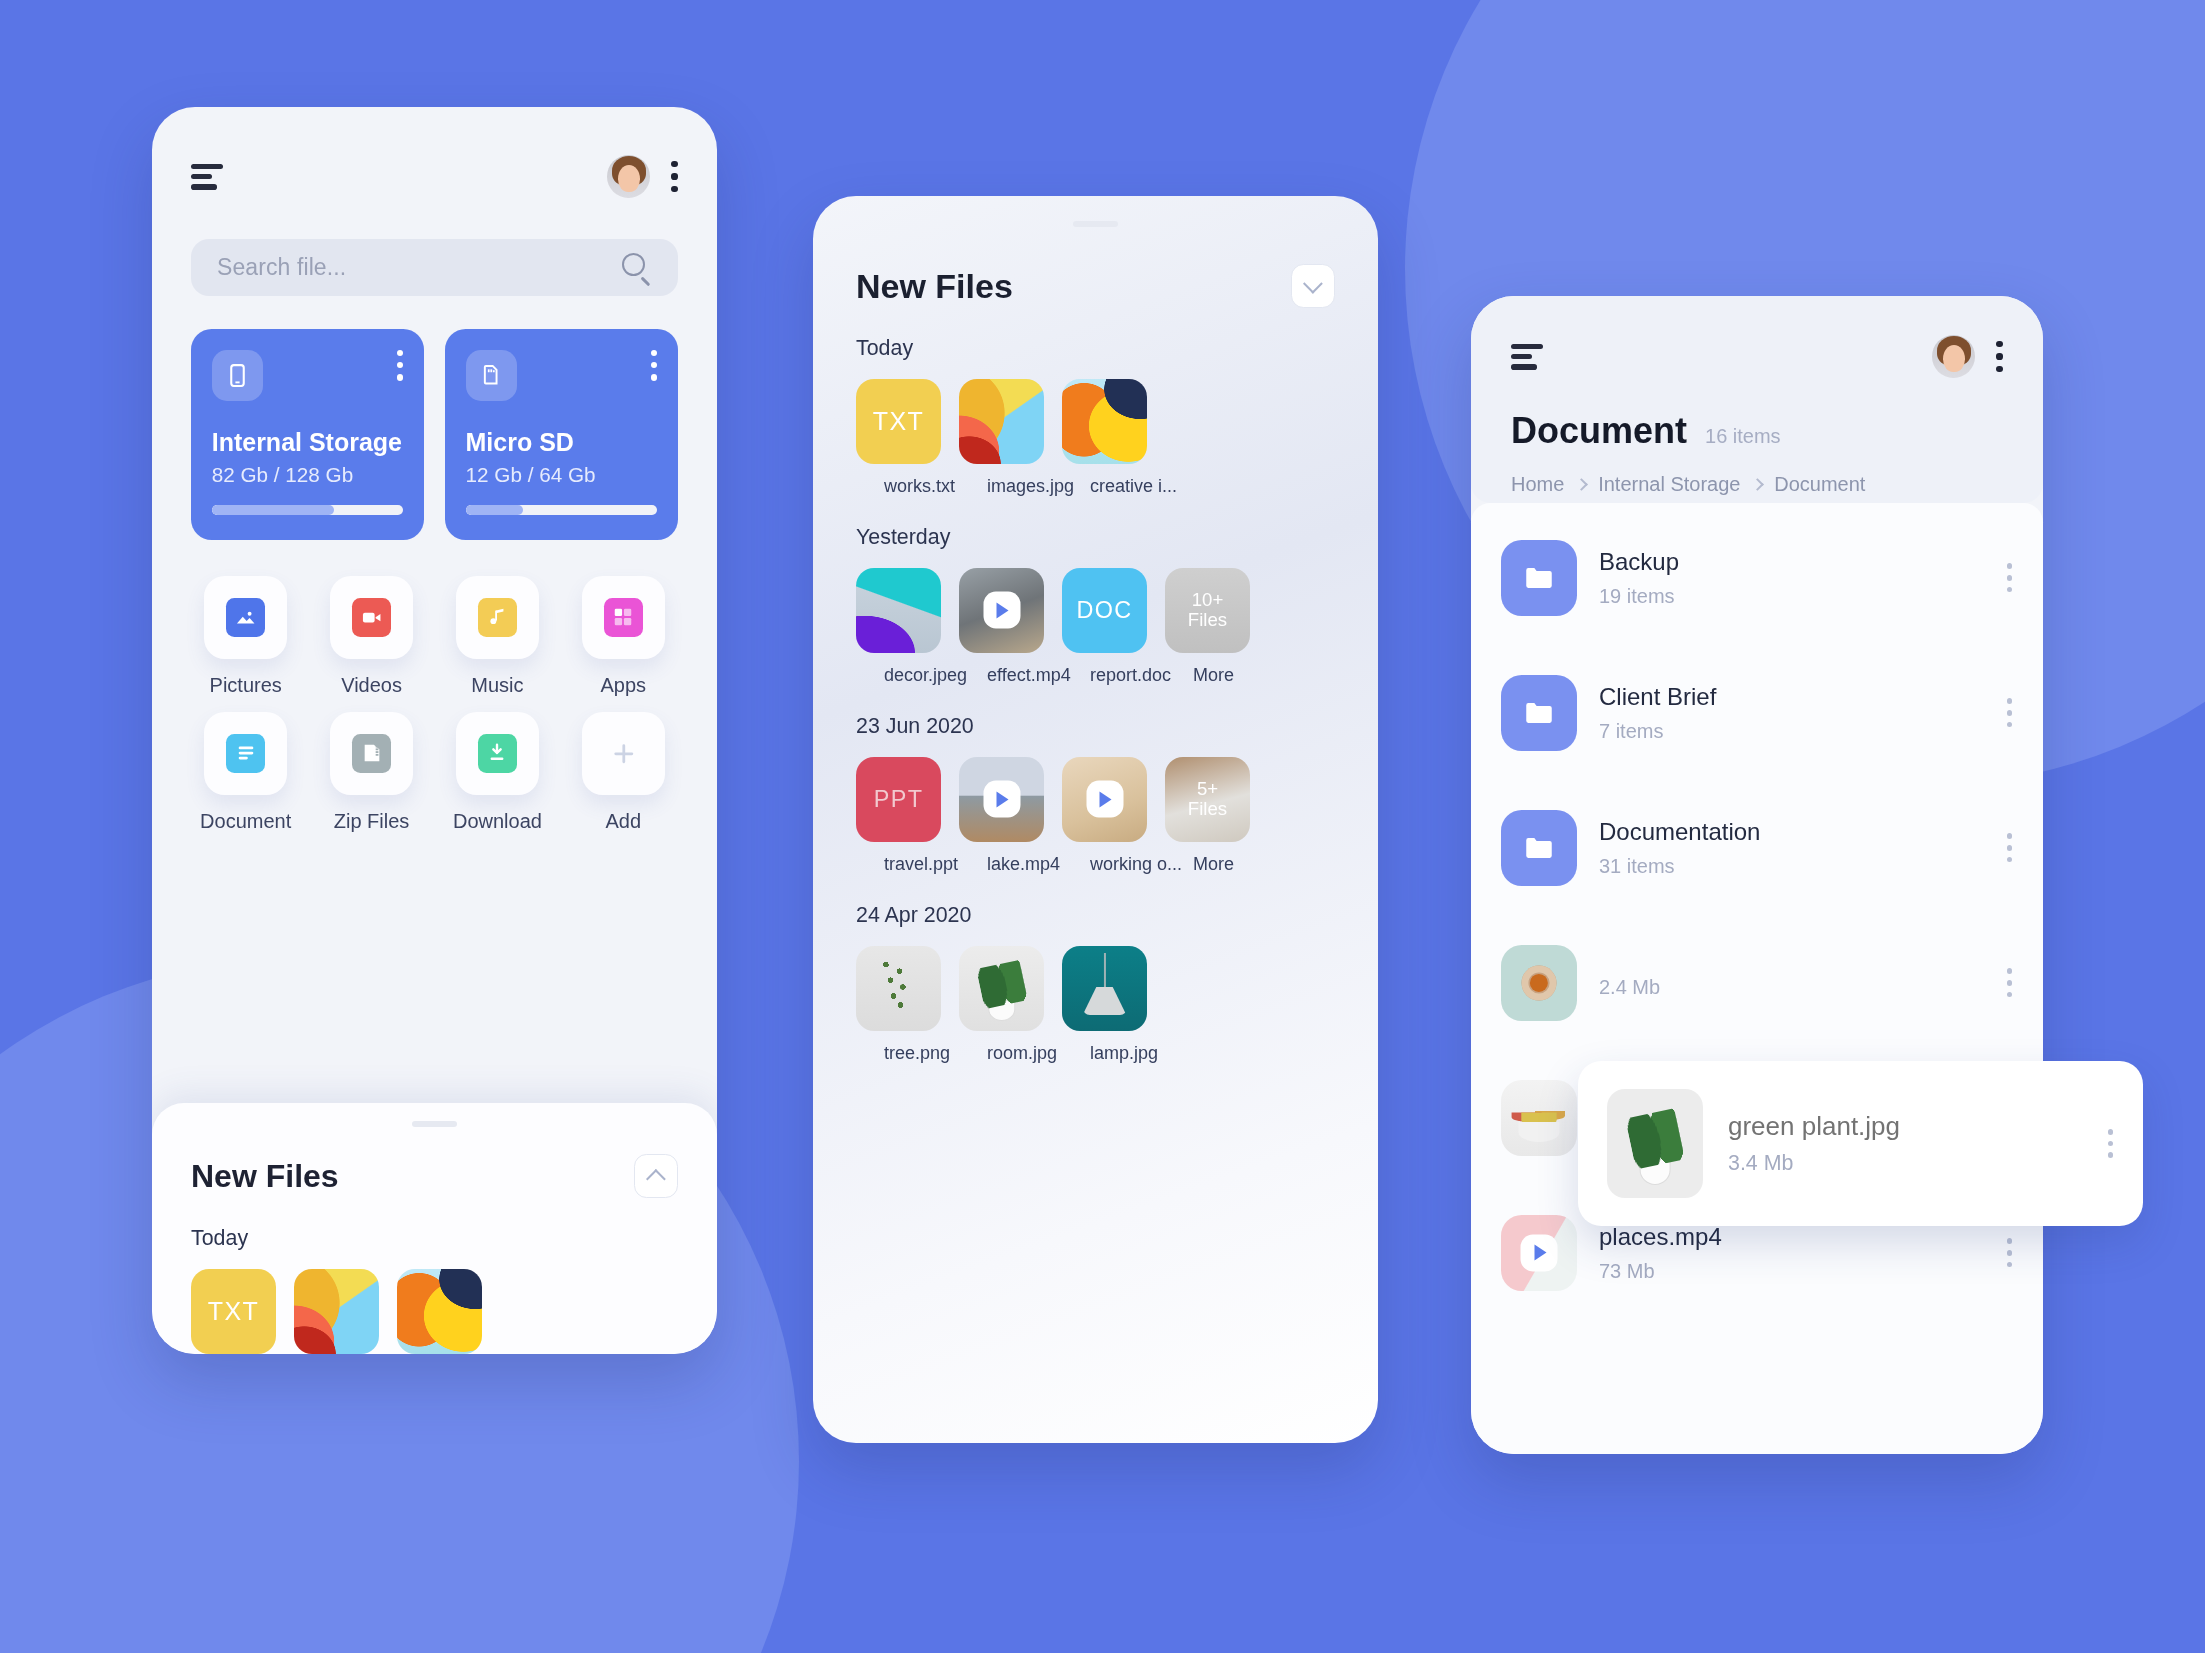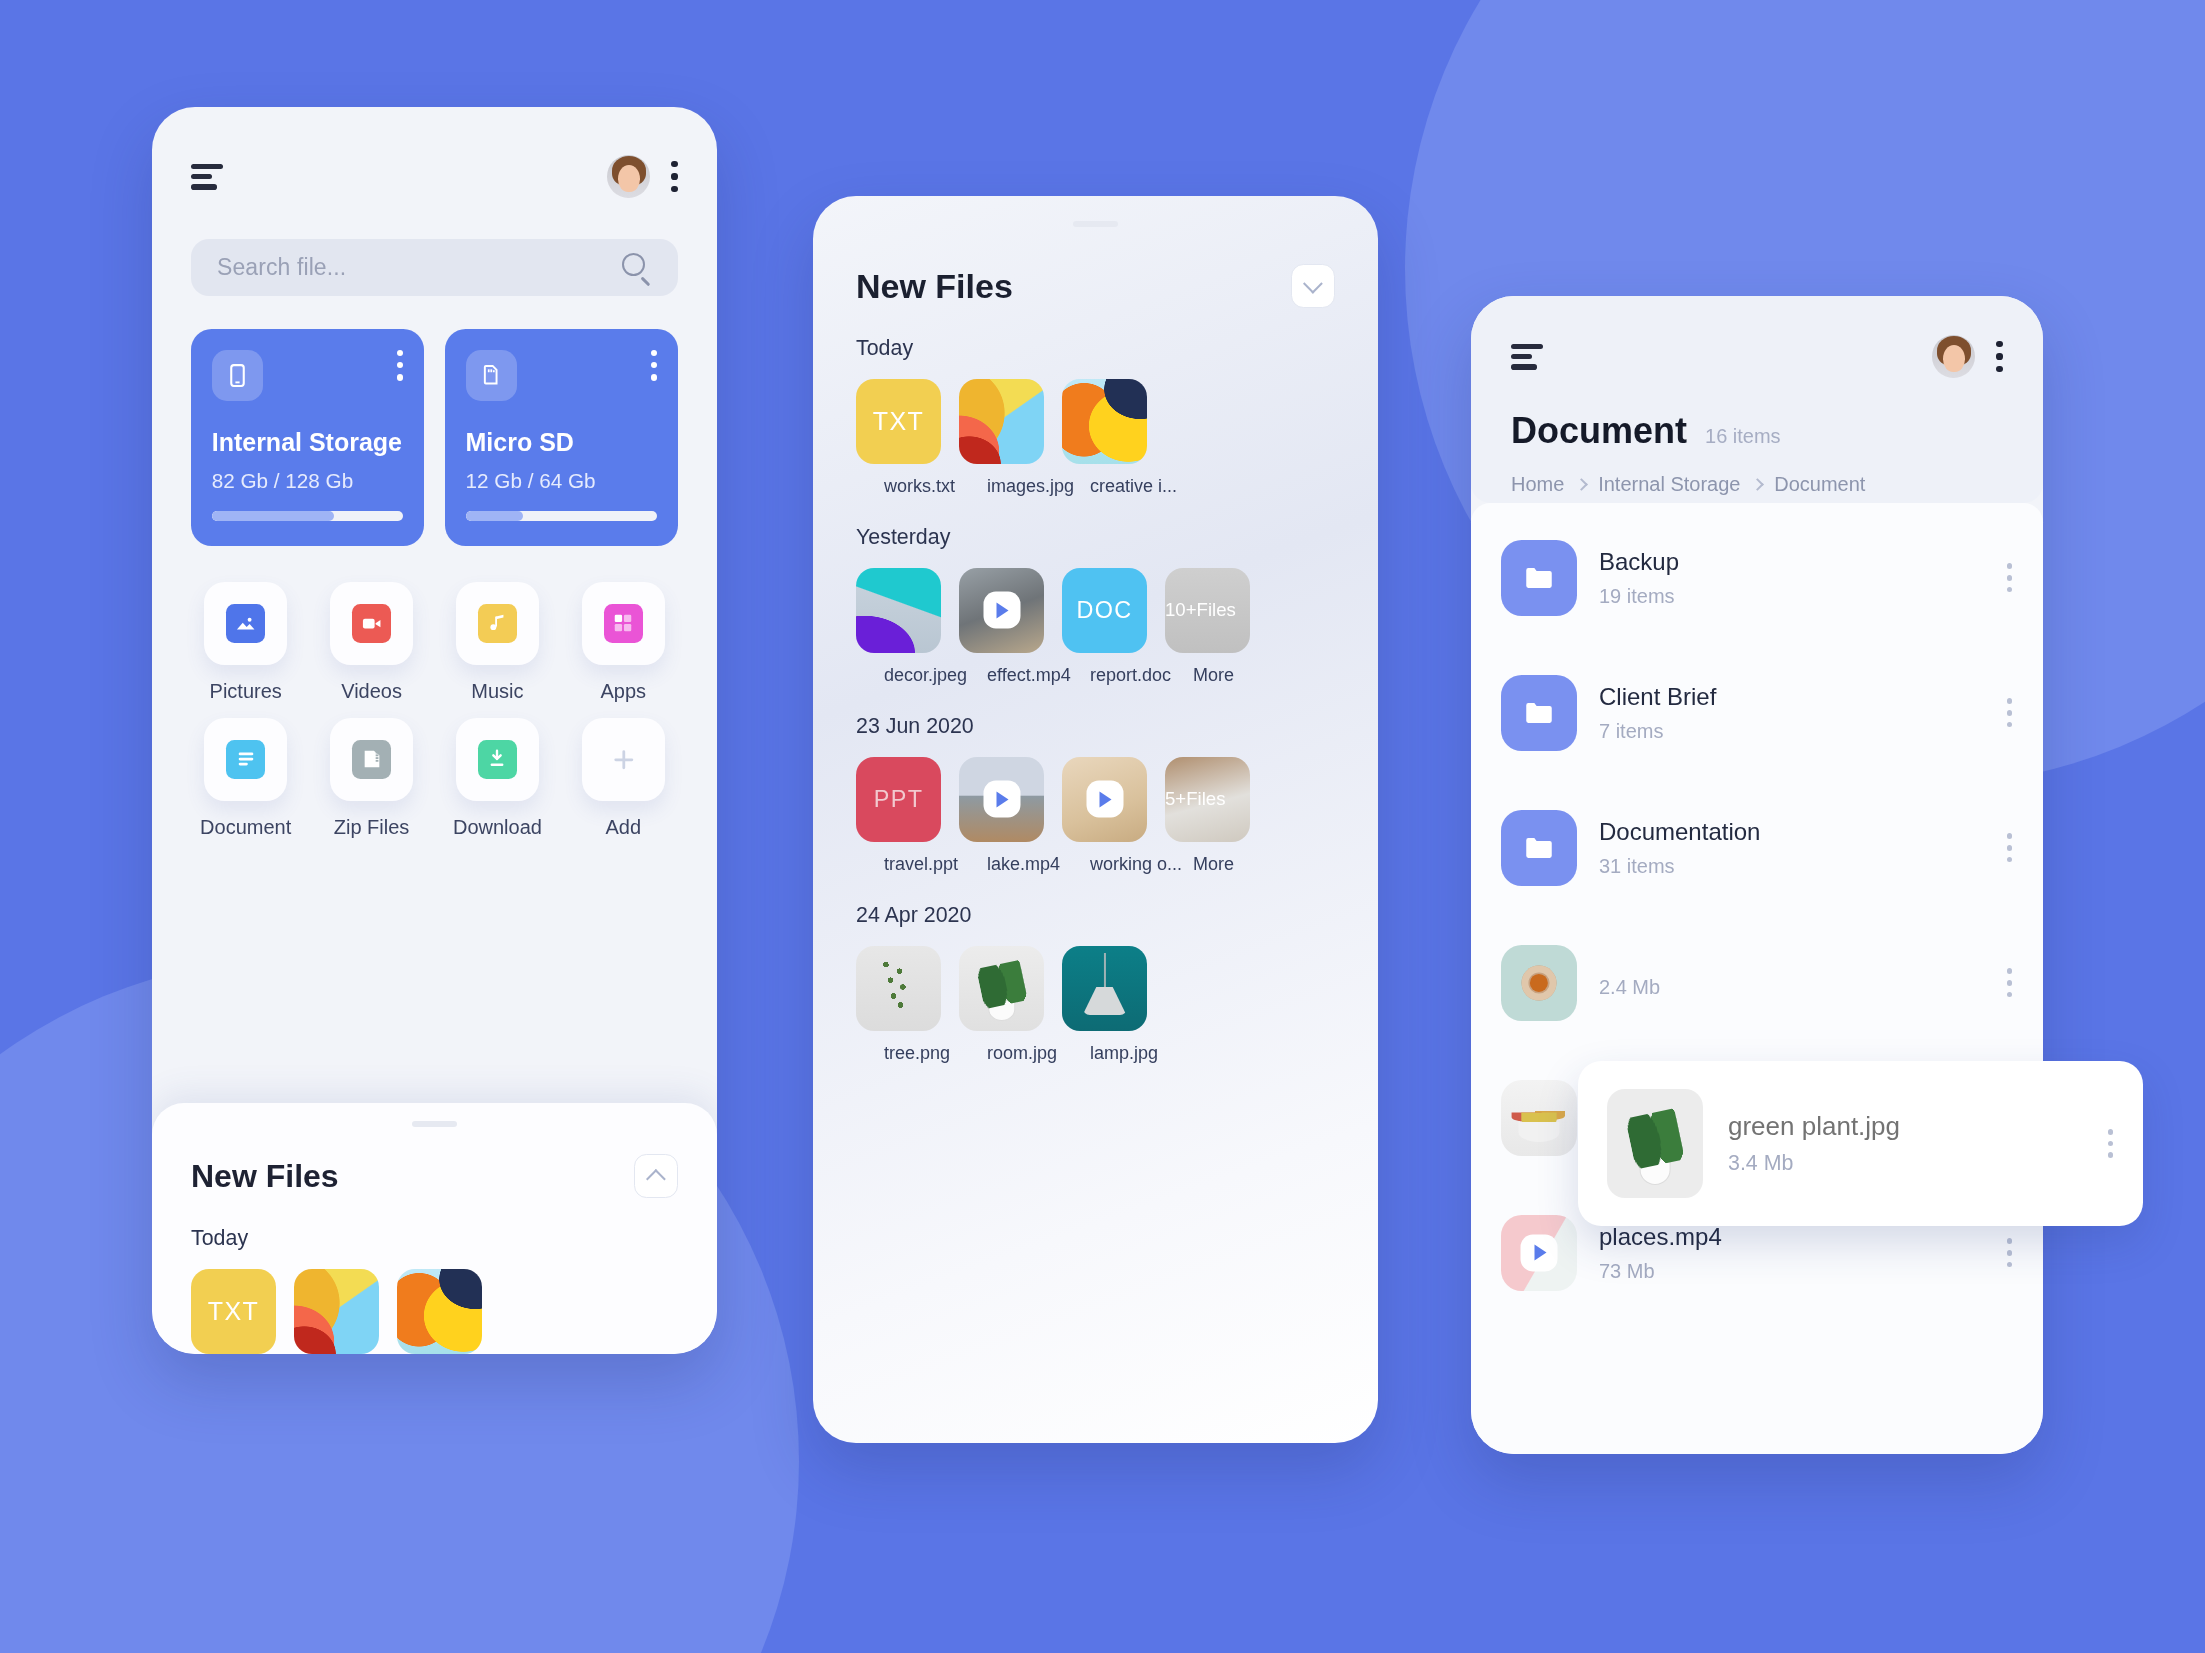--- a/index.html
+++ b/index.html
@@ -76,21 +76,21 @@
 
   .storage-row { display: flex; gap: 20.7px; margin-top: 33px; }
   .storage-card {
     flex: 1; background: #5a7ceb; border-radius: 20.7px; padding: 20.7px 20.7px 25px 20.7px; color: #fff;
     position: relative; min-height: 207px; display: flex; flex-direction: column;
   }
   .sc-top { display: flex; align-items: flex-start; justify-content: space-between; }
   .sc-badge { width: 51px; height: 51px; border-radius: 15px; background: rgba(255,255,255,.22);
               display: flex; align-items: center; justify-content: center; }
   .sc-title { font-size: 25px; font-weight: bold; margin-top: 27.6px; }
-  .sc-sub { font-size: 20.7px; margin-top: 12px; color: #e6ebfd; }
+  .sc-sub { font-size: 20.7px; margin-top: 6px; color: #e6ebfd; }
   .sc-bar { margin-top: 18px; height: 9.6px; border-radius: 5.5px; background: #f0f2f8; overflow: hidden; }
   .sc-bar span { display: block; height: 100%; border-radius: 5.5px; background: #9fb4f5; }
 
   .cat-grid { display: grid; grid-template-columns: repeat(4,1fr); gap: 15px 16.5px; margin-top: 36px; }
   .cat { display: flex; flex-direction: column; align-items: center; }
   .cat-tile {
     width: 83px; height: 83px; border-radius: 20.7px; background: #fdfdff;
     box-shadow: 0 9.6px 19.3px rgba(80,100,170,.11);
     display: flex; align-items: center; justify-content: center;
   }
@@ -204,22 +204,22 @@
   }
 
   .play-badge {
     position: absolute; left: 50%; top: 50%; transform: translate(-50%,-50%);
     width: 37px; height: 37px; border-radius: 12.4px; background: #fff;
     display: flex; align-items: center; justify-content: center;
   }
   .play-badge i { width: 0; height: 0; border-left: 12.4px solid #5a7ceb;
                   border-top: 8.3px solid transparent; border-bottom: 8.3px solid transparent; margin-left: 2.8px; }
   .more-overlay {
-    position: absolute; inset: 0; display: flex; flex-direction: row;
-    align-items: center; color: #fff; font-size: 18.6px; line-height: 1.08; text-align: center;
+    position: absolute; inset: 0; display: flex; flex-direction: column;
+    align-items: center; justify-content: center; color: #fff; font-size: 18.6px; line-height: 1.08; text-align: center;
   }
 
   
   #phone2 .inner { padding: 25px 43px 0 43px; height: 100%; }
   .fileitem { display: flex; flex-direction: column; align-items: flex-start; width: 85px; }
   .fileitem .fname { margin-top: 12.4px; font-size: 18px; color: #353f5e; white-space: nowrap; margin-left: 28px; }
   .p2-title { font-size: 34px; font-weight: bold; color: #1b2030; }
 
   
   #p3head { position: absolute; left: 0; top: 0; width: 572px; height: 207px;

